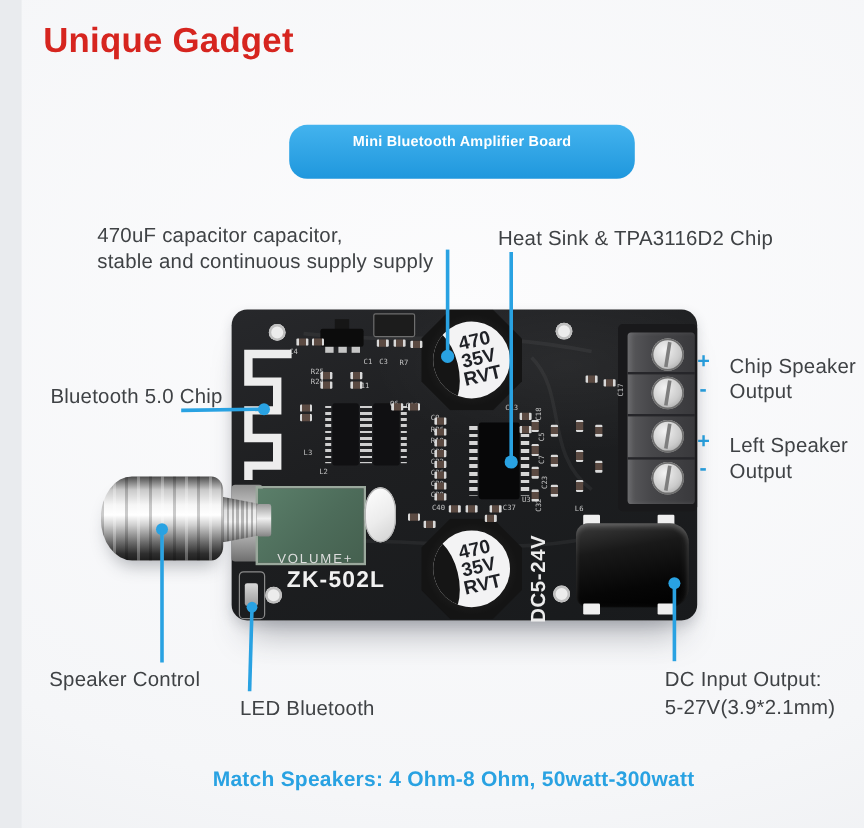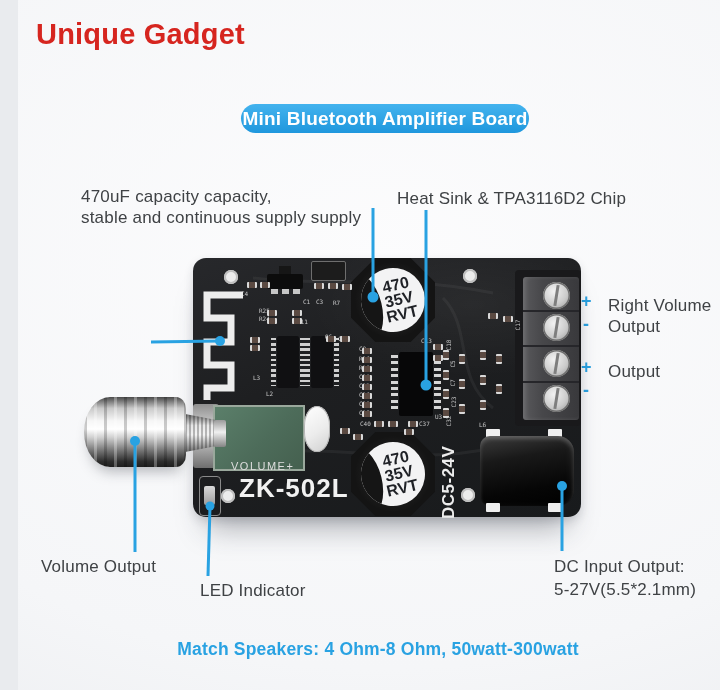--- a/index.html
+++ b/index.html
@@ -4,23 +4,23 @@
 <style>
   html,body{margin:0;padding:0;background:#e9ebee;}
   .stage{position:relative;width:720px;height:690px;overflow:hidden;
     font-family:"Liberation Sans","DejaVu Sans",sans-serif;
     background:radial-gradient(130% 95% at 50% 38%, #fcfcfd 0%, #f5f6f8 62%, #e9ebee 100%);margin-left:18px;}
   .abs{position:absolute;}
 
   
   .brand{left:18px;top:18px;font-size:29px;font-weight:bold;color:var(--red,#d6251f);letter-spacing:.2px;}
   .title{left:0;right:0;top:49px;text-align:center;font-size:33px;font-weight:bold;color:var(--title,#1fa3e6);letter-spacing:.2px;}
-  .badge{left:223px;top:104px;width:288px;height:29px;border-radius:15px;
+  .badge{left:223px;top:104px;width:288px;height:45px;border-radius:15px;
     background:linear-gradient(180deg,#43b3ee 0%,#1f97dd 100%);
-    color:#fff;font-size:19px;font-weight:bold;text-align:center;line-height:29px;letter-spacing:.2px;}
+    color:#fff;font-size:12px;font-weight:bold;text-align:center;line-height:29px;letter-spacing:.2px;}
 
   
   .callout{font-size:17px;color:var(--text,#3f4245);line-height:21px;letter-spacing:.2px;}
   .sign{font-size:18px;font-weight:bold;color:var(--accent,#29a3e3);}
 
   
   .board{left:175px;top:258px;width:388px;height:259px;border-radius:13px;
     background:linear-gradient(160deg,#27282b 0%,#1e1f21 40%,#181a1c 100%);
     box-shadow:0 24px 28px -14px rgba(40,45,58,.38), 0 4px 10px rgba(40,45,58,.15);}
   .board::before{content:'';position:absolute;inset:0;border-radius:13px;
@@ -67,21 +67,21 @@
     background:linear-gradient(180deg,#8f8f8f 0%,#dcdcdc 42%,#6f6f6f 100%);border-radius:3px;}
   .pot-green{position:absolute;left:20px;top:147px;width:88px;height:62px;border:2px solid #9aa89c;
     background:linear-gradient(135deg,#5b7f6a 0%,#4d6c5a 55%,#45604f 100%);}
   .crystal{position:absolute;left:111px;top:148px;width:26px;height:46px;border-radius:13px/20px;
     background:linear-gradient(145deg,#ffffff 0%,#ececec 55%,#cfcfcf 100%);box-shadow:inset 0 0 0 1px #b5b5b5;}
   .ledbox{position:absolute;left:6px;top:218px;width:20px;height:38px;border:1.5px solid #8a8a8a;border-radius:4px;}
   .led{position:absolute;left:11px;top:228px;width:11px;height:19px;border-radius:2px;
     background:linear-gradient(180deg,#d9d9d9 0%,#9c9c9c 100%);}
 
   .volume{position:absolute;left:38px;top:202px;font-size:11px;font-weight:normal;letter-spacing:1.5px;color:#dedede;}
-  .model{position:absolute;left:46px;top:215px;font-size:26px;font-weight:bold;letter-spacing:1px;color:#f1f1f1;}
+  .model{position:absolute;left:46px;top:215px;font-size:19px;font-weight:bold;letter-spacing:1px;color:#f1f1f1;}
   .dcvert{position:absolute;left:246px;top:167px;height:94px;writing-mode:vertical-rl;transform:rotate(180deg);
     font-size:17px;font-weight:bold;color:#ececec;letter-spacing:.5px;}
 
   
   .knob{left:66px;top:397px;width:102px;height:70px;border-radius:26px 10px 10px 26px / 35px 12px 12px 35px;
     background:linear-gradient(180deg,#4a4a4a 0%,#c9c9c9 16%,#f6f6f6 34%,#ffffff 46%,#cfcfcf 58%,#6e6e6e 78%,#2e2e2e 92%,#1e1e1e 100%);
     box-shadow:0 10px 14px -6px rgba(40,45,58,.35);}
   .knob::before{content:'';position:absolute;inset:0;border-radius:inherit;
     background:repeating-linear-gradient(90deg,rgba(0,0,0,.20) 0 3px,rgba(0,0,0,0) 3px 10px,rgba(255,255,255,.28) 10px 13px,rgba(0,0,0,0) 13px 20px);}
   .shaft{left:167px;top:414px;width:30px;height:38px;
@@ -101,45 +101,47 @@
 </style>
 </head>
 <body>
 
 <div class="stage">
 
   <div class="abs brand">Unique Gadget</div>
   <div class="abs badge">Mini Bluetooth Amplifier Board</div>
 
   <div class="abs callout" style="left:63px;top:186px;">
-    <div>470uF capacity capacity,</div>
+    <div>470uF capacitor capacitor,</div>
     <div>stable and continuous supply supply</div>
   </div>
-  <div class="abs callout" style="left:379px;top:188px;">Heat Sink &amp; TPA3116D2 Chip</div>
+  <div class="abs callout" style="left:397px;top:188px;">Heat Sink &amp; TPA3116D2 Chip</div>
+  <div class="abs callout" style="left:24px;top:320px;">Bluetooth 5.0 Chip</div>
 
   <div class="abs sign" style="left:563px;top:291px;">+</div>
   <div class="abs sign" style="left:565px;top:314px;">-</div>
   <div class="abs callout" style="left:590px;top:295px;">
-    <div>Right Volume</div>
+    <div>Chip Speaker</div>
     <div>Output</div>
   </div>
 
   <div class="abs sign" style="left:563px;top:357px;">+</div>
   <div class="abs sign" style="left:565px;top:380px;">-</div>
   <div class="abs callout" style="left:590px;top:361px;">
+    <div>Left Speaker</div>
     <div>Output</div>
   </div>
 
   <div class="abs callout" style="left:23px;top:555px;line-height:23px;">
-    <div>Volume Output</div>
-  </div>
-  <div class="abs callout" style="left:182px;top:580px;">LED Indicator</div>
+    <div>Speaker Control</div>
+  </div>
+  <div class="abs callout" style="left:182px;top:580px;">LED Bluetooth</div>
   <div class="abs callout" style="left:536px;top:555px;line-height:23px;">
     <div>DC Input Output:</div>
-    <div>5-27V(5.5*2.1mm)</div>
+    <div>5-27V(3.9*2.1mm)</div>
   </div>
 
   <div class="board abs" id="board">
 
     <svg class="overlay" width="388" height="259">
       <path class="trace" d="M60,20 C150,30 200,15 300,35"></path>
       <path class="trace" d="M40,200 C120,180 210,210 300,190"></path>
       <path class="trace" d="M250,40 C280,70 260,120 300,150"></path>
     </svg>
 

